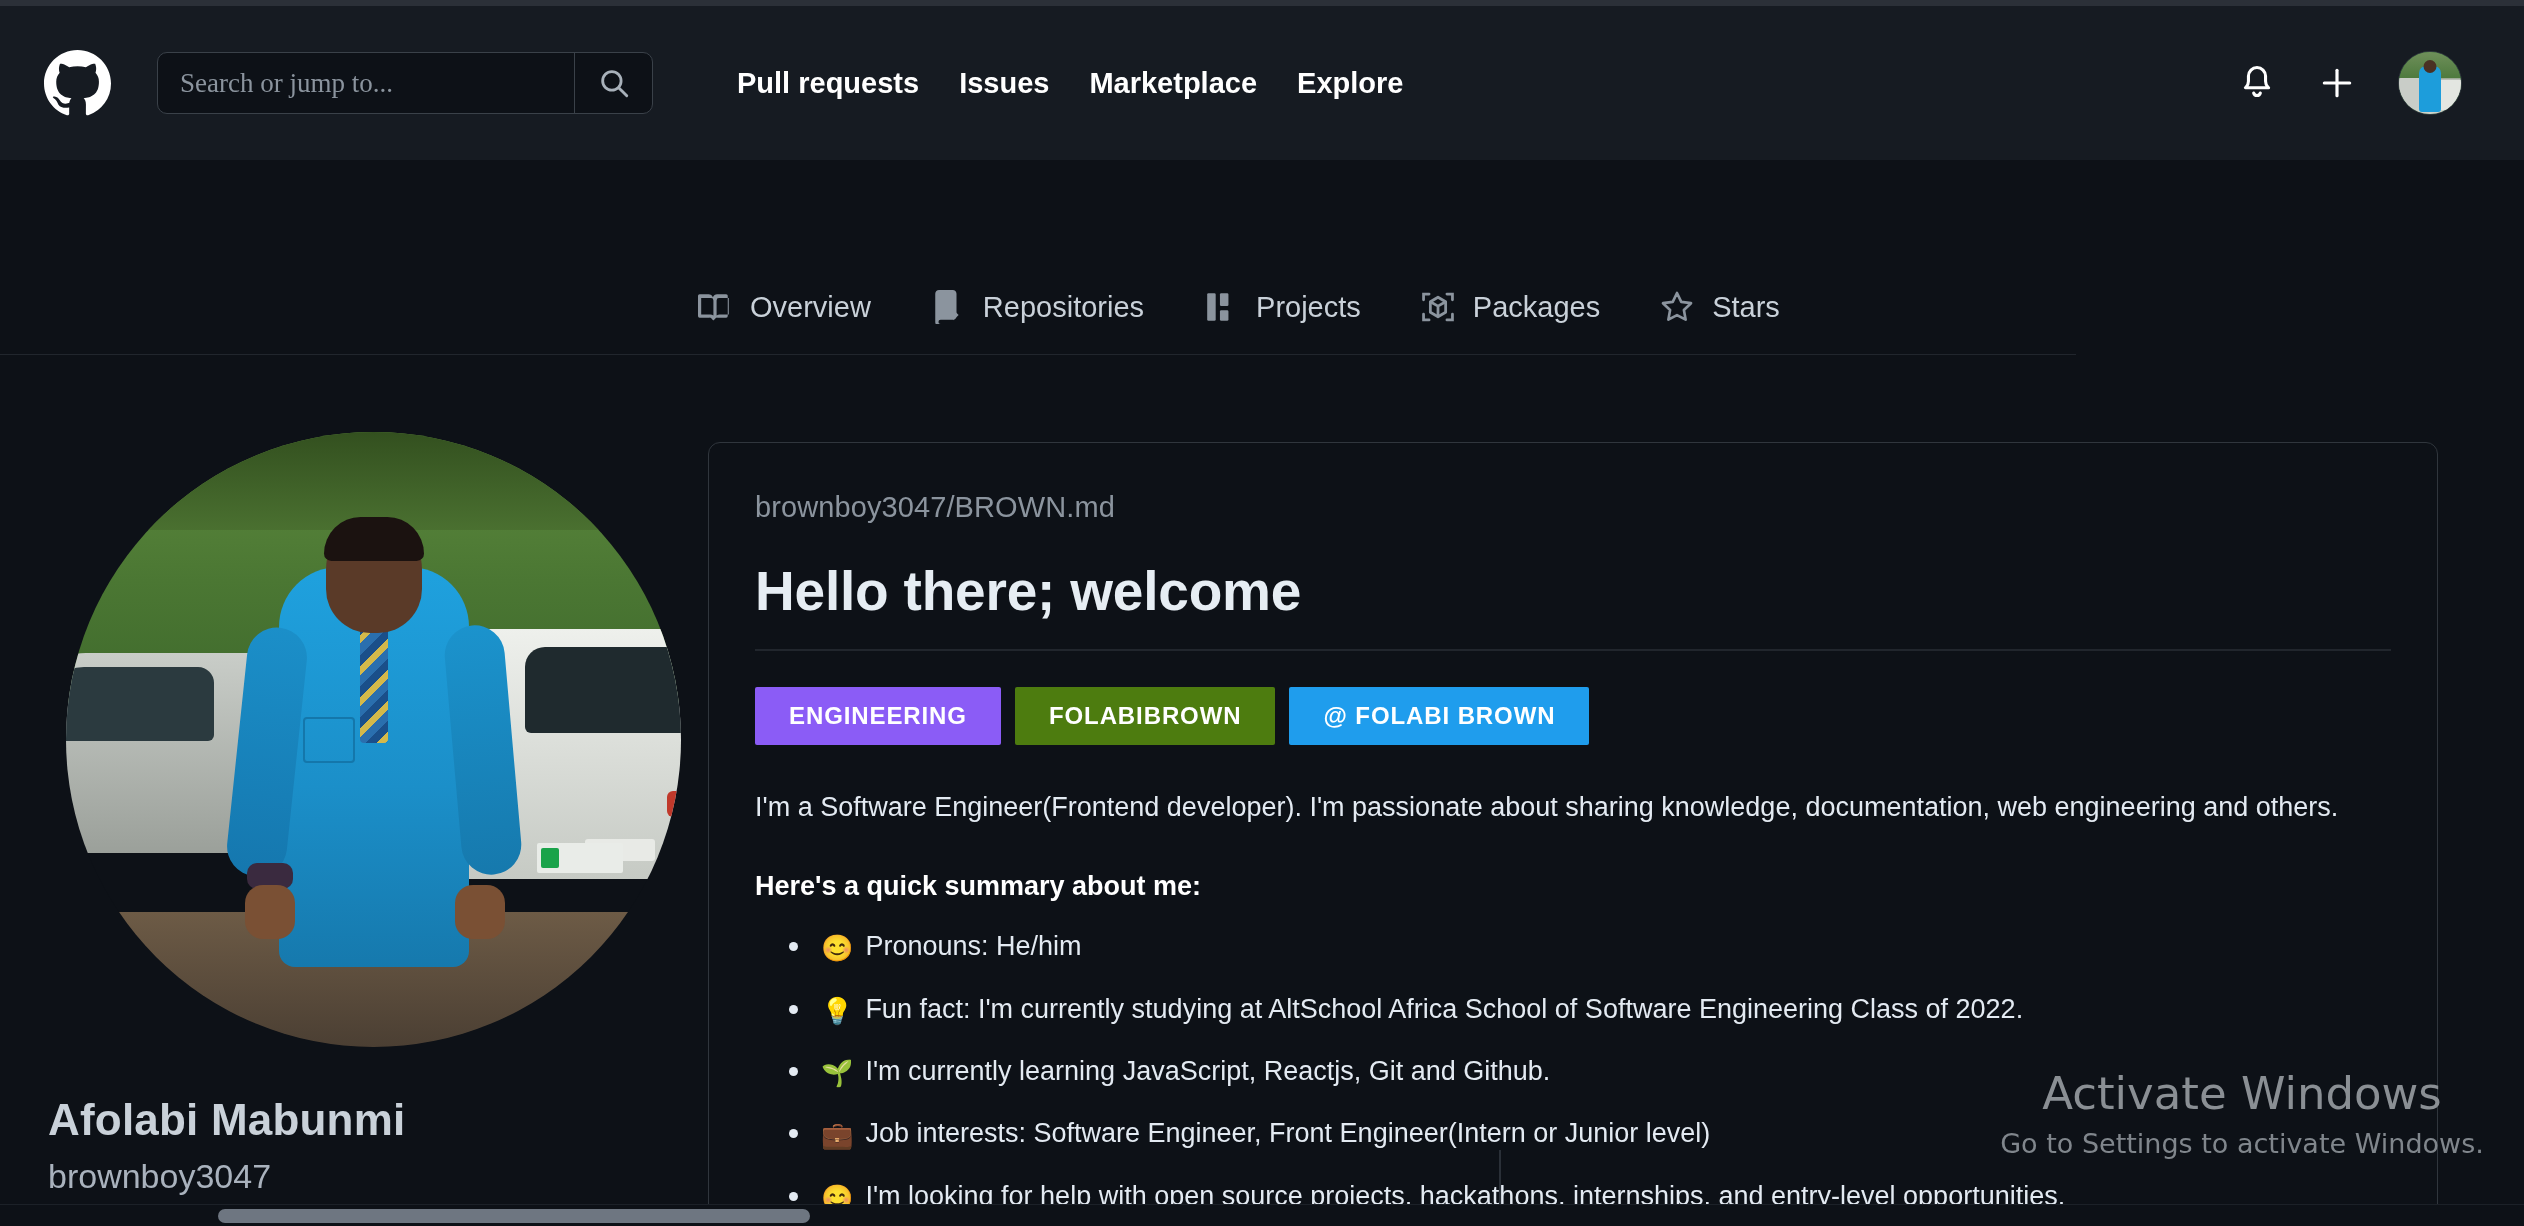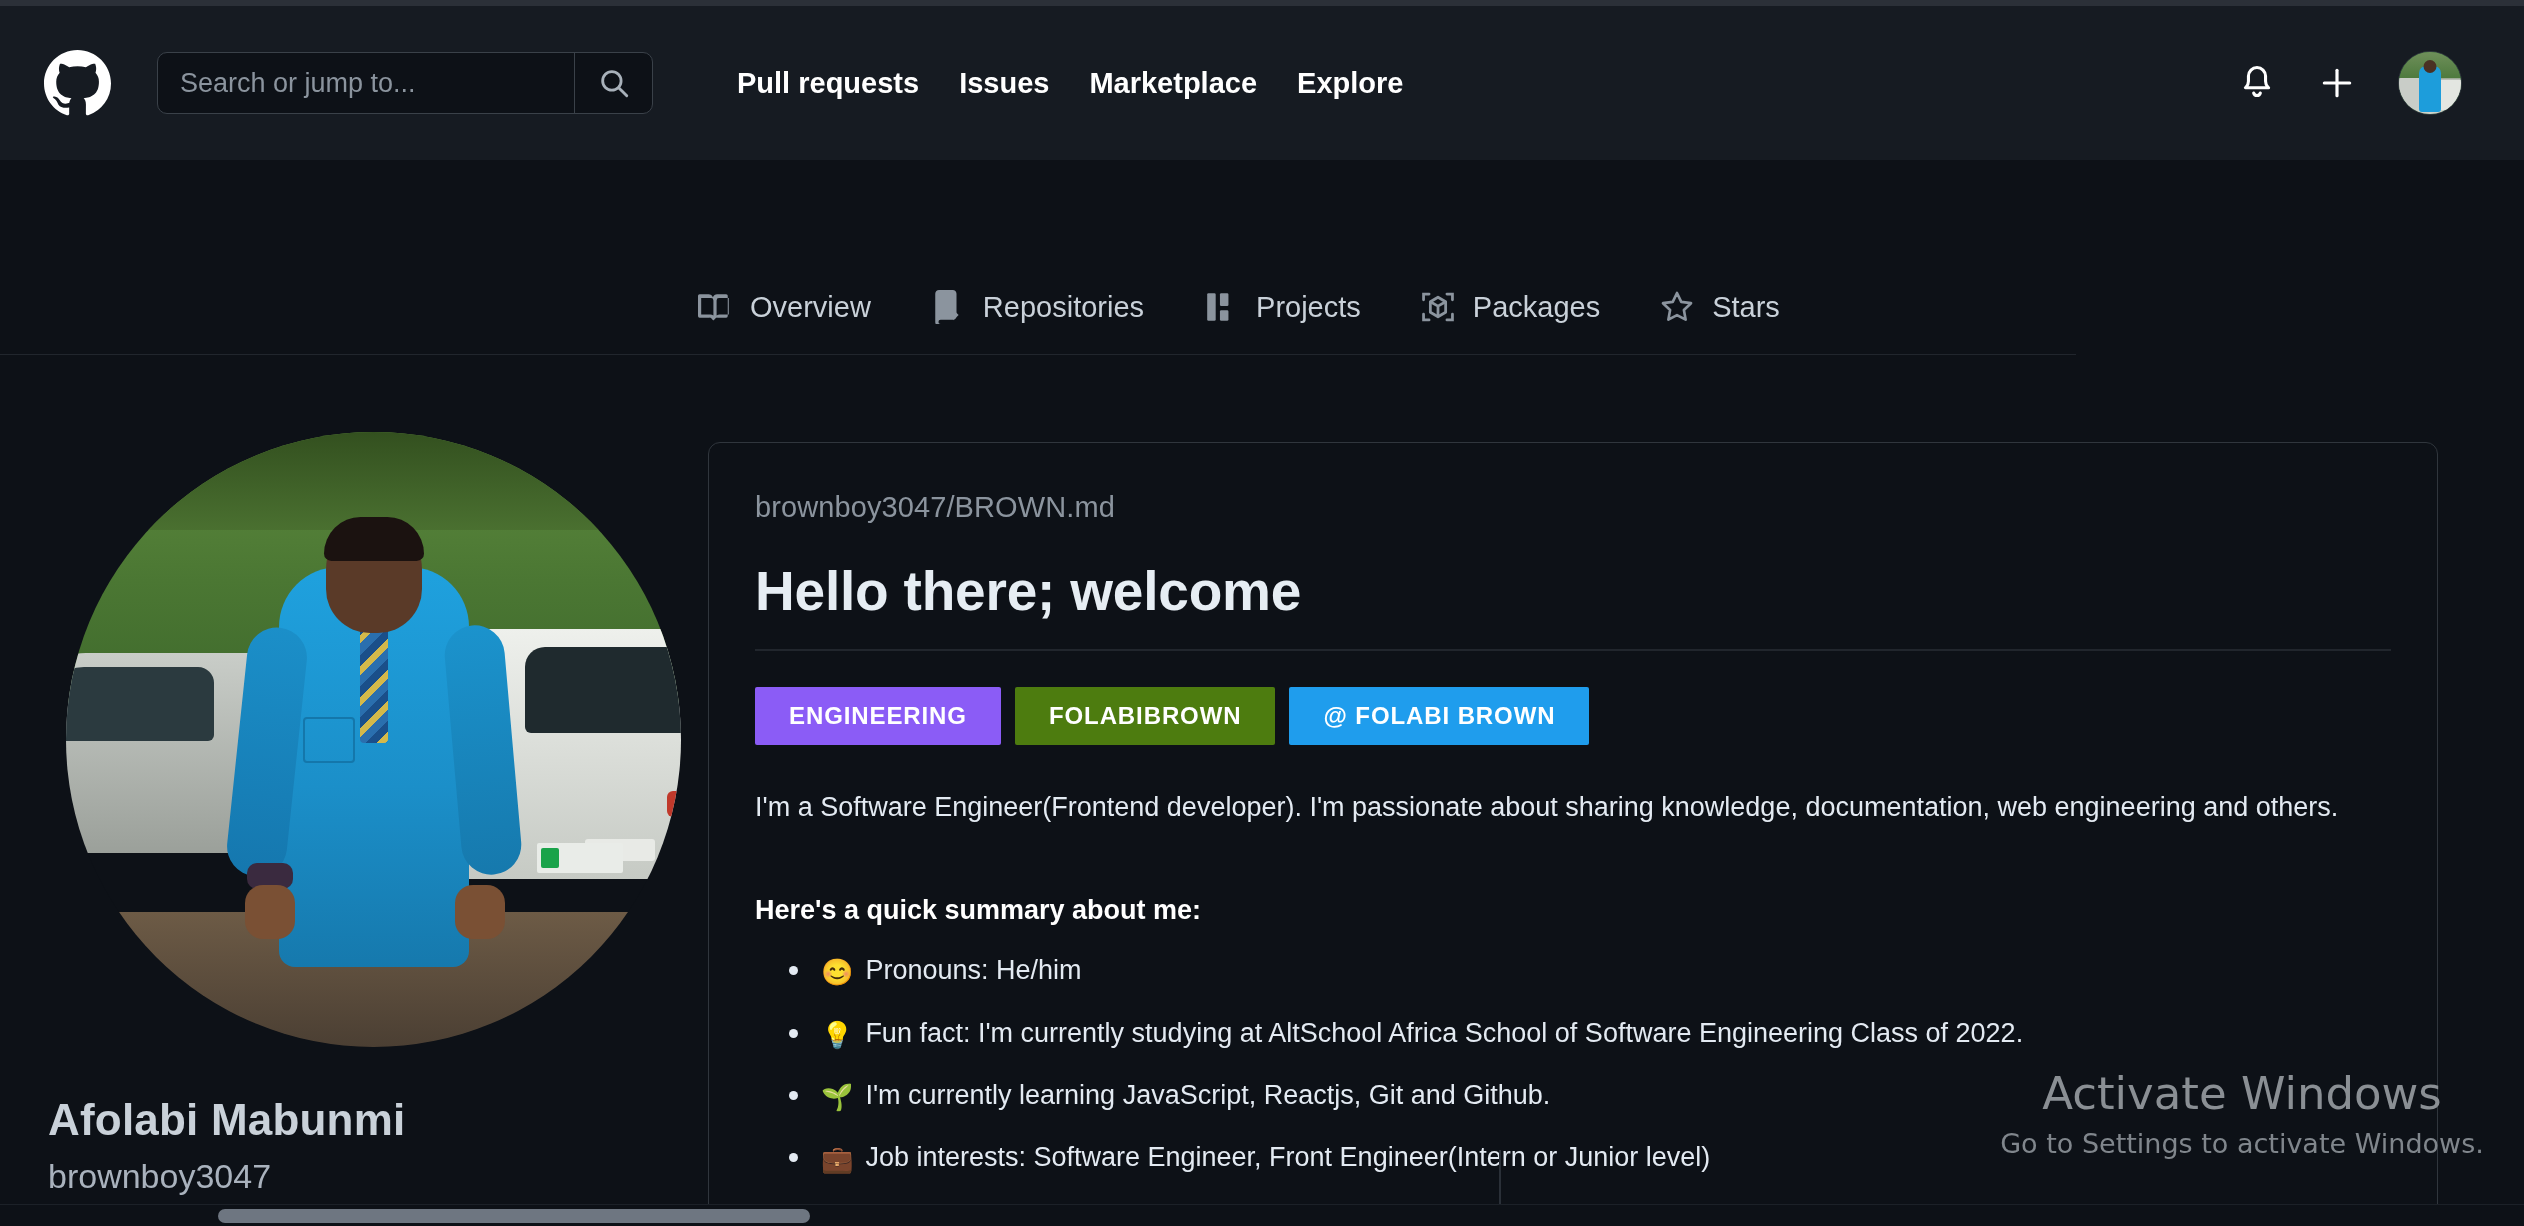--- a/index.html
+++ b/index.html
@@ -60,21 +60,21 @@
     align-items: stretch;
     overflow: hidden;
   }
   .search-input {
     flex: 1 1 auto;
     background: transparent;
     border: none;
     outline: none;
     color: #ec4899;
     font-size: 27px;
-    font-family: Liberation Sans, sans-serif;
+    font-family: Liberation Serif, serif;
     padding: 0 22px;
   }
   .search-input::placeholder { color: #8b949e; opacity: 1; }
   .search-btn {
     width: 78px;
     border: none;
     border-left: 1.5px solid #3a4149;
     background: transparent;
     color: #a8b1ba;
     display: flex;
@@ -271,21 +271,21 @@
     font-family: "Liberation Sans", sans-serif;
   }
 
   .readme-intro {
     margin-top: 42px;
     font-size: 27px;
     color: #e3eaf2;
     line-height: 1.55;
   }
   .readme-sub {
-    margin-top: 64px;
+    margin-top: 40px;
     font-size: 27px;
     font-weight: 700;
     color: #ffffff;
     line-height: 1.4;
   }
   .readme-list {
     margin-top: 22px;
     padding-left: 66px;
     list-style: none;
   }

